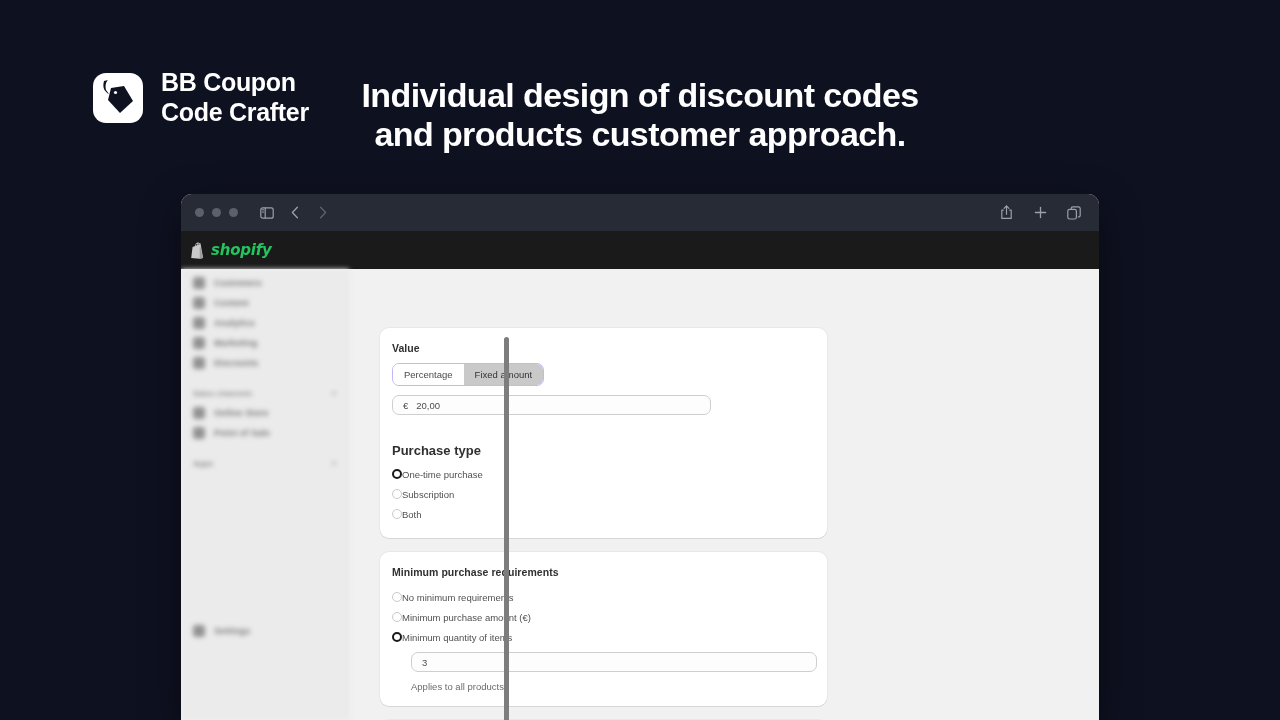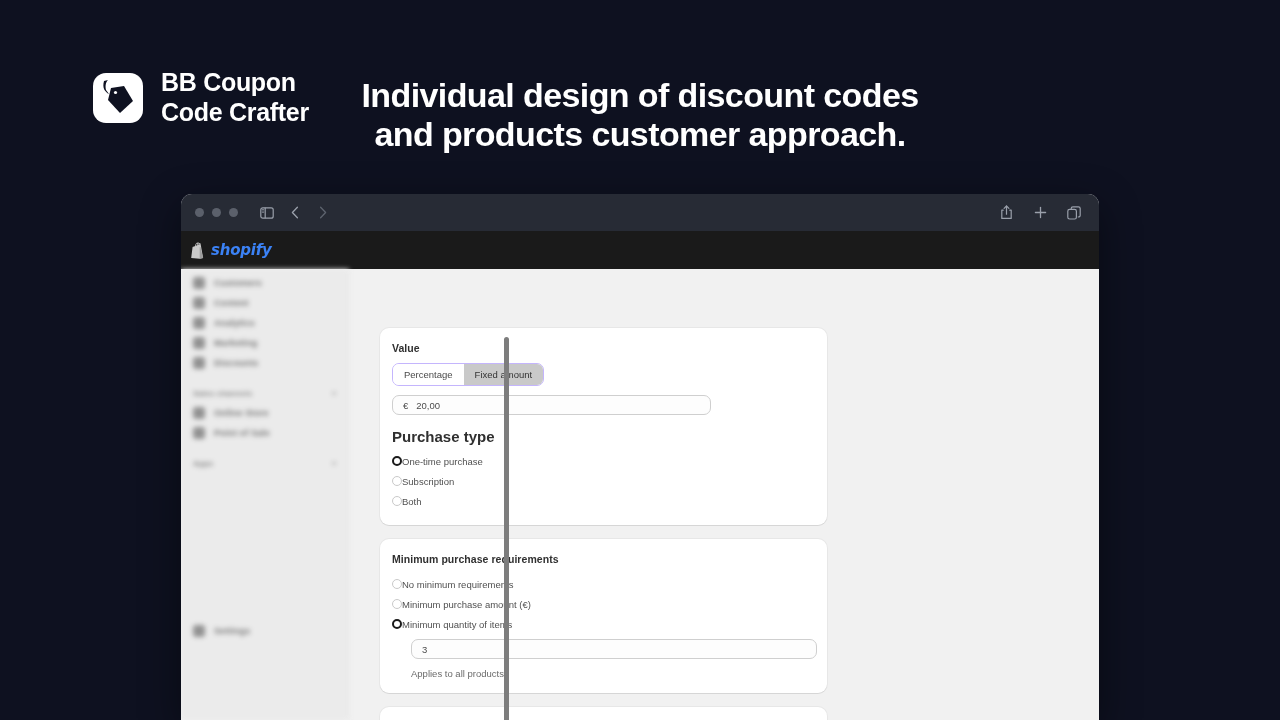--- a/index.html
+++ b/index.html
@@ -84,21 +84,21 @@
   
   .shopbar {
     height: 38px;
     background: #1a1a1a;
     display: flex; align-items: center;
     padding-left: 9px;
     box-sizing: border-box;
   }
   .shop-logo { display: flex; align-items: center; gap: 6px; }
   .shop-word {
-    color: #3b82f6;
+    color: #22c55e;
     font-family: "DejaVu Sans", sans-serif;
     font-style: italic;
     font-weight: 700;
     font-size: 15px;
     letter-spacing: -0.2px;
   }
 
   
   .appbody {
     display: flex;
@@ -178,24 +178,24 @@
   }
 
   .card-title {
     font-size: 10.5px;
     font-weight: 700;
     color: #303030;
     margin: 0 0 9px 0;
     letter-spacing: 0.05px;
   }
   .field-title {
-    font-size: 15px;
+    font-size: 13px;
     font-weight: 700;
     color: #303030;
-    margin: 13px 0 6px 0;
+    margin: 28px 0 6px 0;
   }
 
   
   .segmented {
     display: inline-flex;
     border: 1px solid #c4b5fd;
     border-radius: 7px;
     overflow: hidden;
     background: #fff;
     height: 21px;

